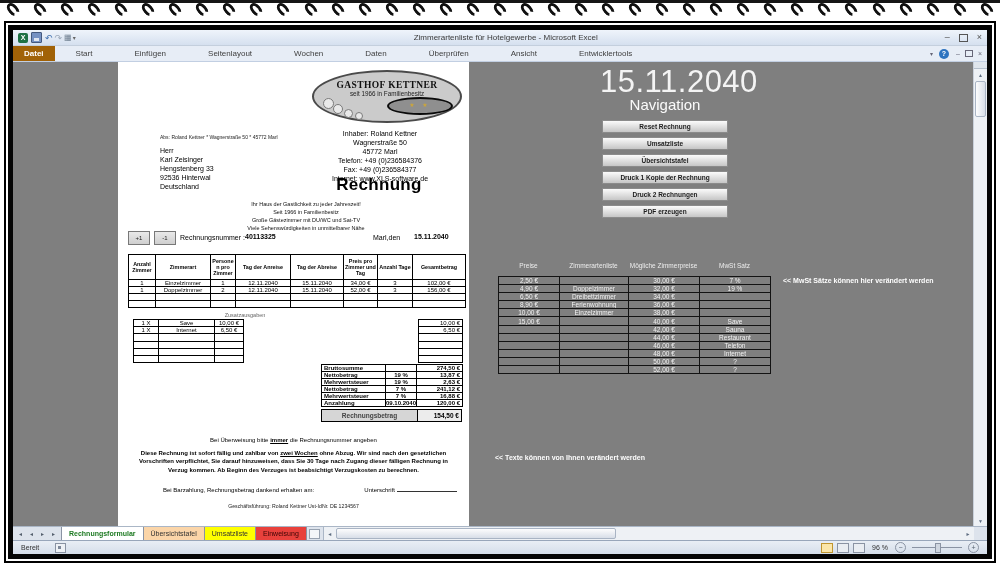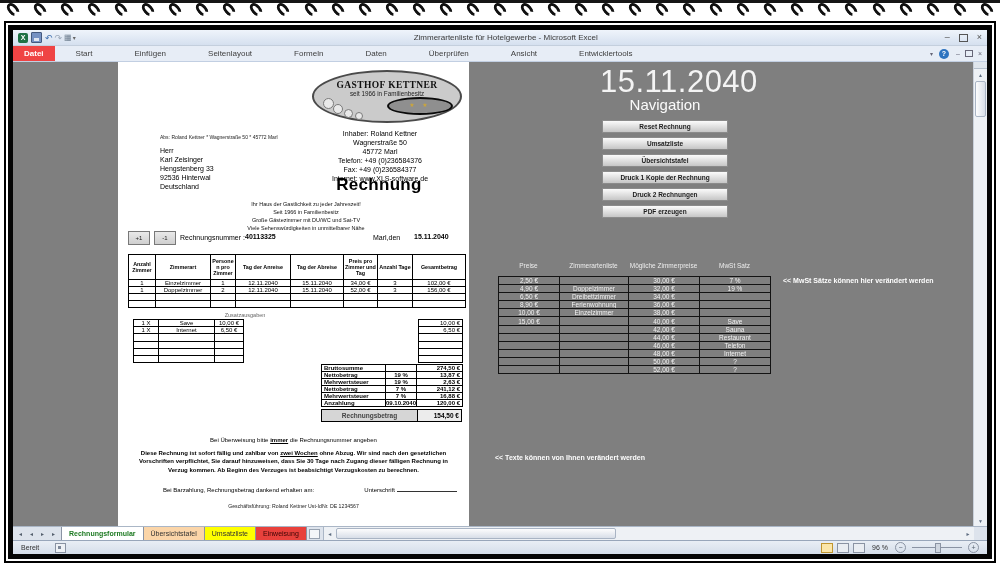--- a/index.html
+++ b/index.html
@@ -23,21 +23,21 @@
   .qat-undo{color:#3f6fae;font-size:9px;margin-right:2px;}
   .qat-redo{color:#9aa7b8;font-size:9px;margin-right:2px;}
   .qat-grid{color:#6b7b8c;font-size:8px;margin-right:1px;}
   .qat-caret{color:#666;font-size:6px;}
   .wtitle{flex:1;text-align:center;color:#3a3a3a;}
   .wbtn{color:#555;font-size:9px;margin-left:9px;line-height:1;}
   .restorebox{width:7px;height:6px;border:1px solid #555;display:inline-block;}
   .ribbon{height:15px;flex:0 0 15px;background:#e7edf6;border-bottom:1px solid #c2cfe2;display:flex;align-items:stretch;
           font-size:8px;color:#3e3e3e;}
   .rtab{display:flex;align-items:center;padding:0 21px;}
-  .rtab.datei{background:#ef4444;color:#fff;font-weight:bold;padding:0 11px;}
+  .rtab.datei{background:#a16207;color:#fff;font-weight:bold;padding:0 11px;}
   .rspacer{flex:1;}
   .ribcaret{color:#667;font-size:6px;display:flex;align-items:center;margin-right:6px;}
   .helpico{width:10px;height:10px;border-radius:50%;background:#2e74c0;color:#fff;font-size:7px;font-weight:bold;
            display:inline-flex;align-items:center;justify-content:center;align-self:center;margin-right:7px;}
   .rib-wbtn{color:#667;font-size:7px;display:flex;align-items:center;margin-right:5px;}
   .rib-restore{width:6px;height:5px;border:1px solid #667;align-self:center;margin-right:5px;}
   .fbar{height:13px;flex:0 0 13px;background:#f1f4f8;border-bottom:1px solid #b8c4d4;display:flex;align-items:stretch;font-size:8px;}
   .namebox{width:86px;background:#fff;border-right:1px solid #c4cdd9;display:flex;align-items:center;padding-left:16px;color:#222;}
   .nb-caret{width:12px;display:flex;align-items:center;justify-content:center;color:#777;font-size:5px;border-right:1px solid #c4cdd9;}
   .fx{width:20px;display:flex;align-items:center;justify-content:center;font-family:"Liberation Serif",serif;
@@ -200,21 +200,21 @@
         <span class="wbtn">–</span>
         <span class="wbtn restorebox"></span>
         <span class="wbtn">×</span>
       </div>
 
       <div class="ribbon">
         <span class="rtab datei">Datei</span>
         <span class="rtab">Start</span>
         <span class="rtab">Einfügen</span>
         <span class="rtab">Seitenlayout</span>
-        <span class="rtab">Formeln</span>
+        <span class="rtab">Wochen</span>
         <span class="rtab">Daten</span>
         <span class="rtab">Überprüfen</span>
         <span class="rtab">Ansicht</span>
         <span class="rtab">Entwicklertools</span>
         <span class="rspacer"></span>
         <span class="ribcaret">▾</span>
         <span class="helpico">?</span>
         <span class="rib-wbtn">–</span>
         <span class="rib-restore"></span>
         <span class="rib-wbtn">×</span>

